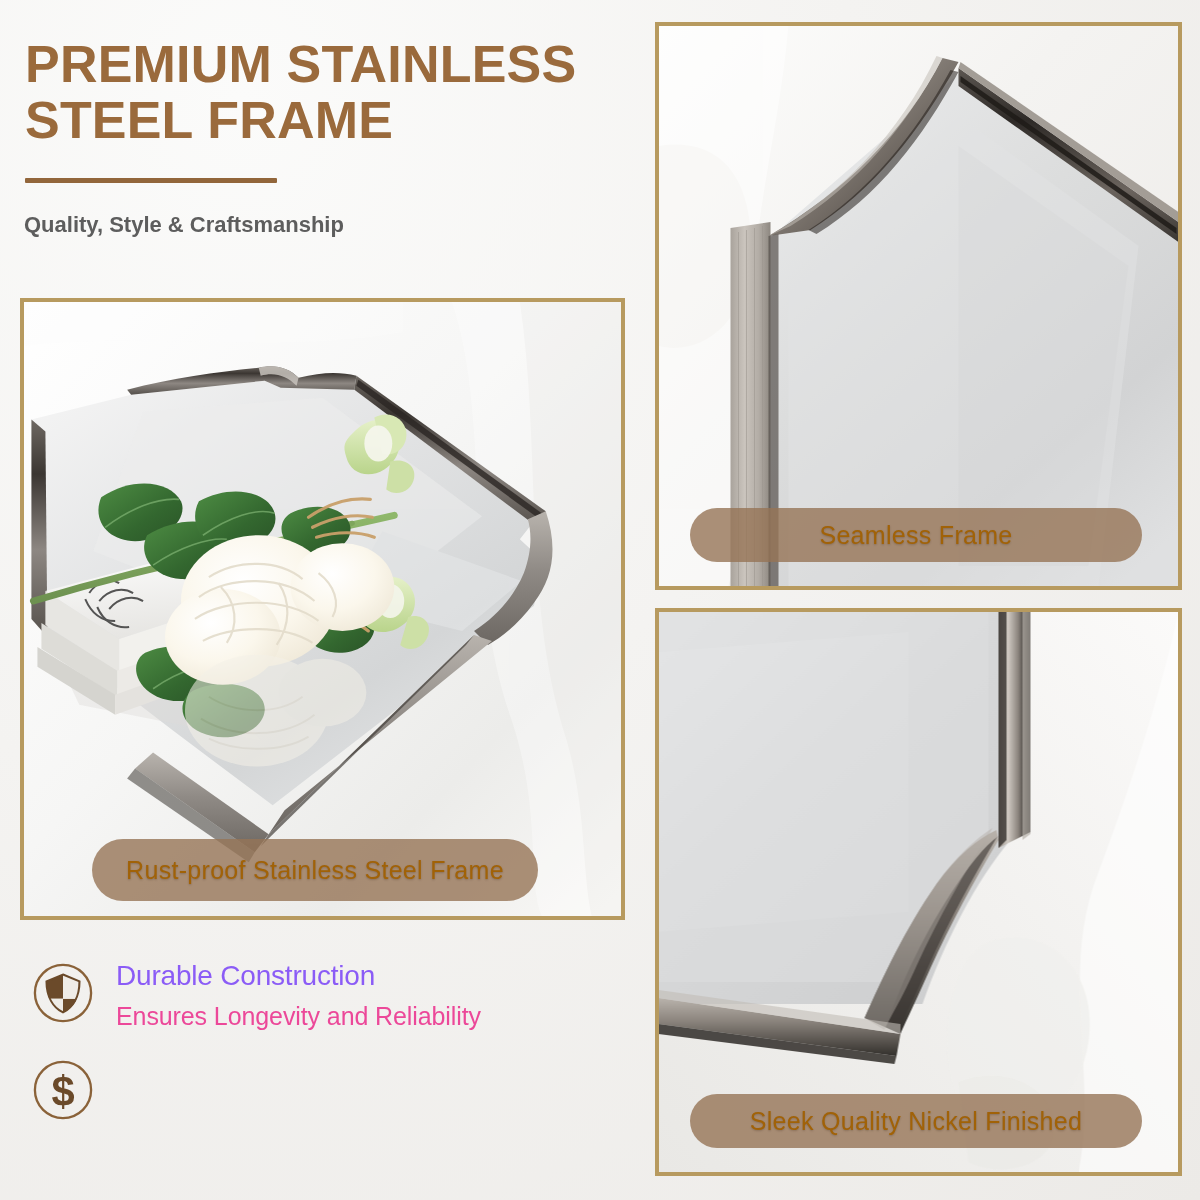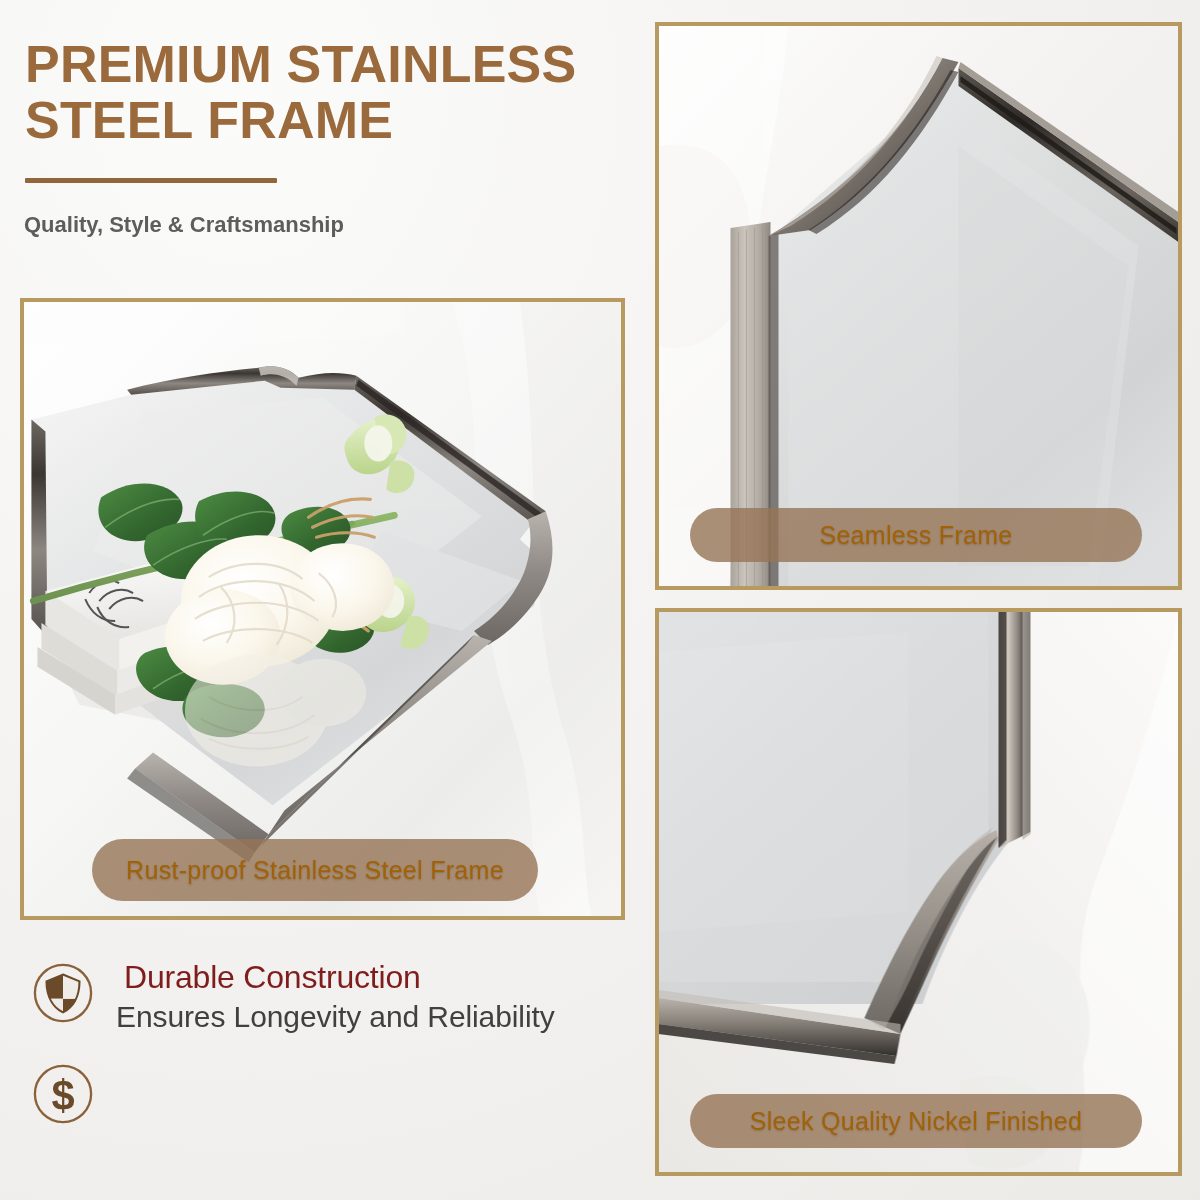--- a/index.html
+++ b/index.html
@@ -52,27 +52,26 @@
 
   
   .features{position:absolute;left:32px;top:958px;width:580px;}
   .feature{display:flex;align-items:flex-start;margin-bottom:24px;}
   .feat-icon{
     flex:0 0 auto;width:62px;height:62px;margin-right:22px;margin-top:4px;
   }
   .feat-icon svg{display:block;width:62px;height:62px;}
   .feat-text{padding-top:2px;}
   .feat-title{
-    font-size:32px;line-height:1.12;font-weight:400;color:#7f1d1d;
+    font-size:28px;line-height:1.12;font-weight:400;color:#8b5cf6;
     letter-spacing:-.2px;
-    margin-left:8px;
   }
   .feat-sub{
-    font-size:30px;line-height:1.2;font-weight:400;color:#404040;
-    margin-top:3px;letter-spacing:-.1px;
+    font-size:25px;line-height:1.2;font-weight:400;color:#ec4899;
+    margin-top:10px;letter-spacing:-.1px;
   }
 </style>
 </head>
 <body>
 
 <div class="stage">
 
   <div class="headline">PREMIUM STAINLESS STEEL FRAME</div>
   <div class="rule"></div>
   <div class="subhead">Quality, Style &amp; Craftsmanship</div>

